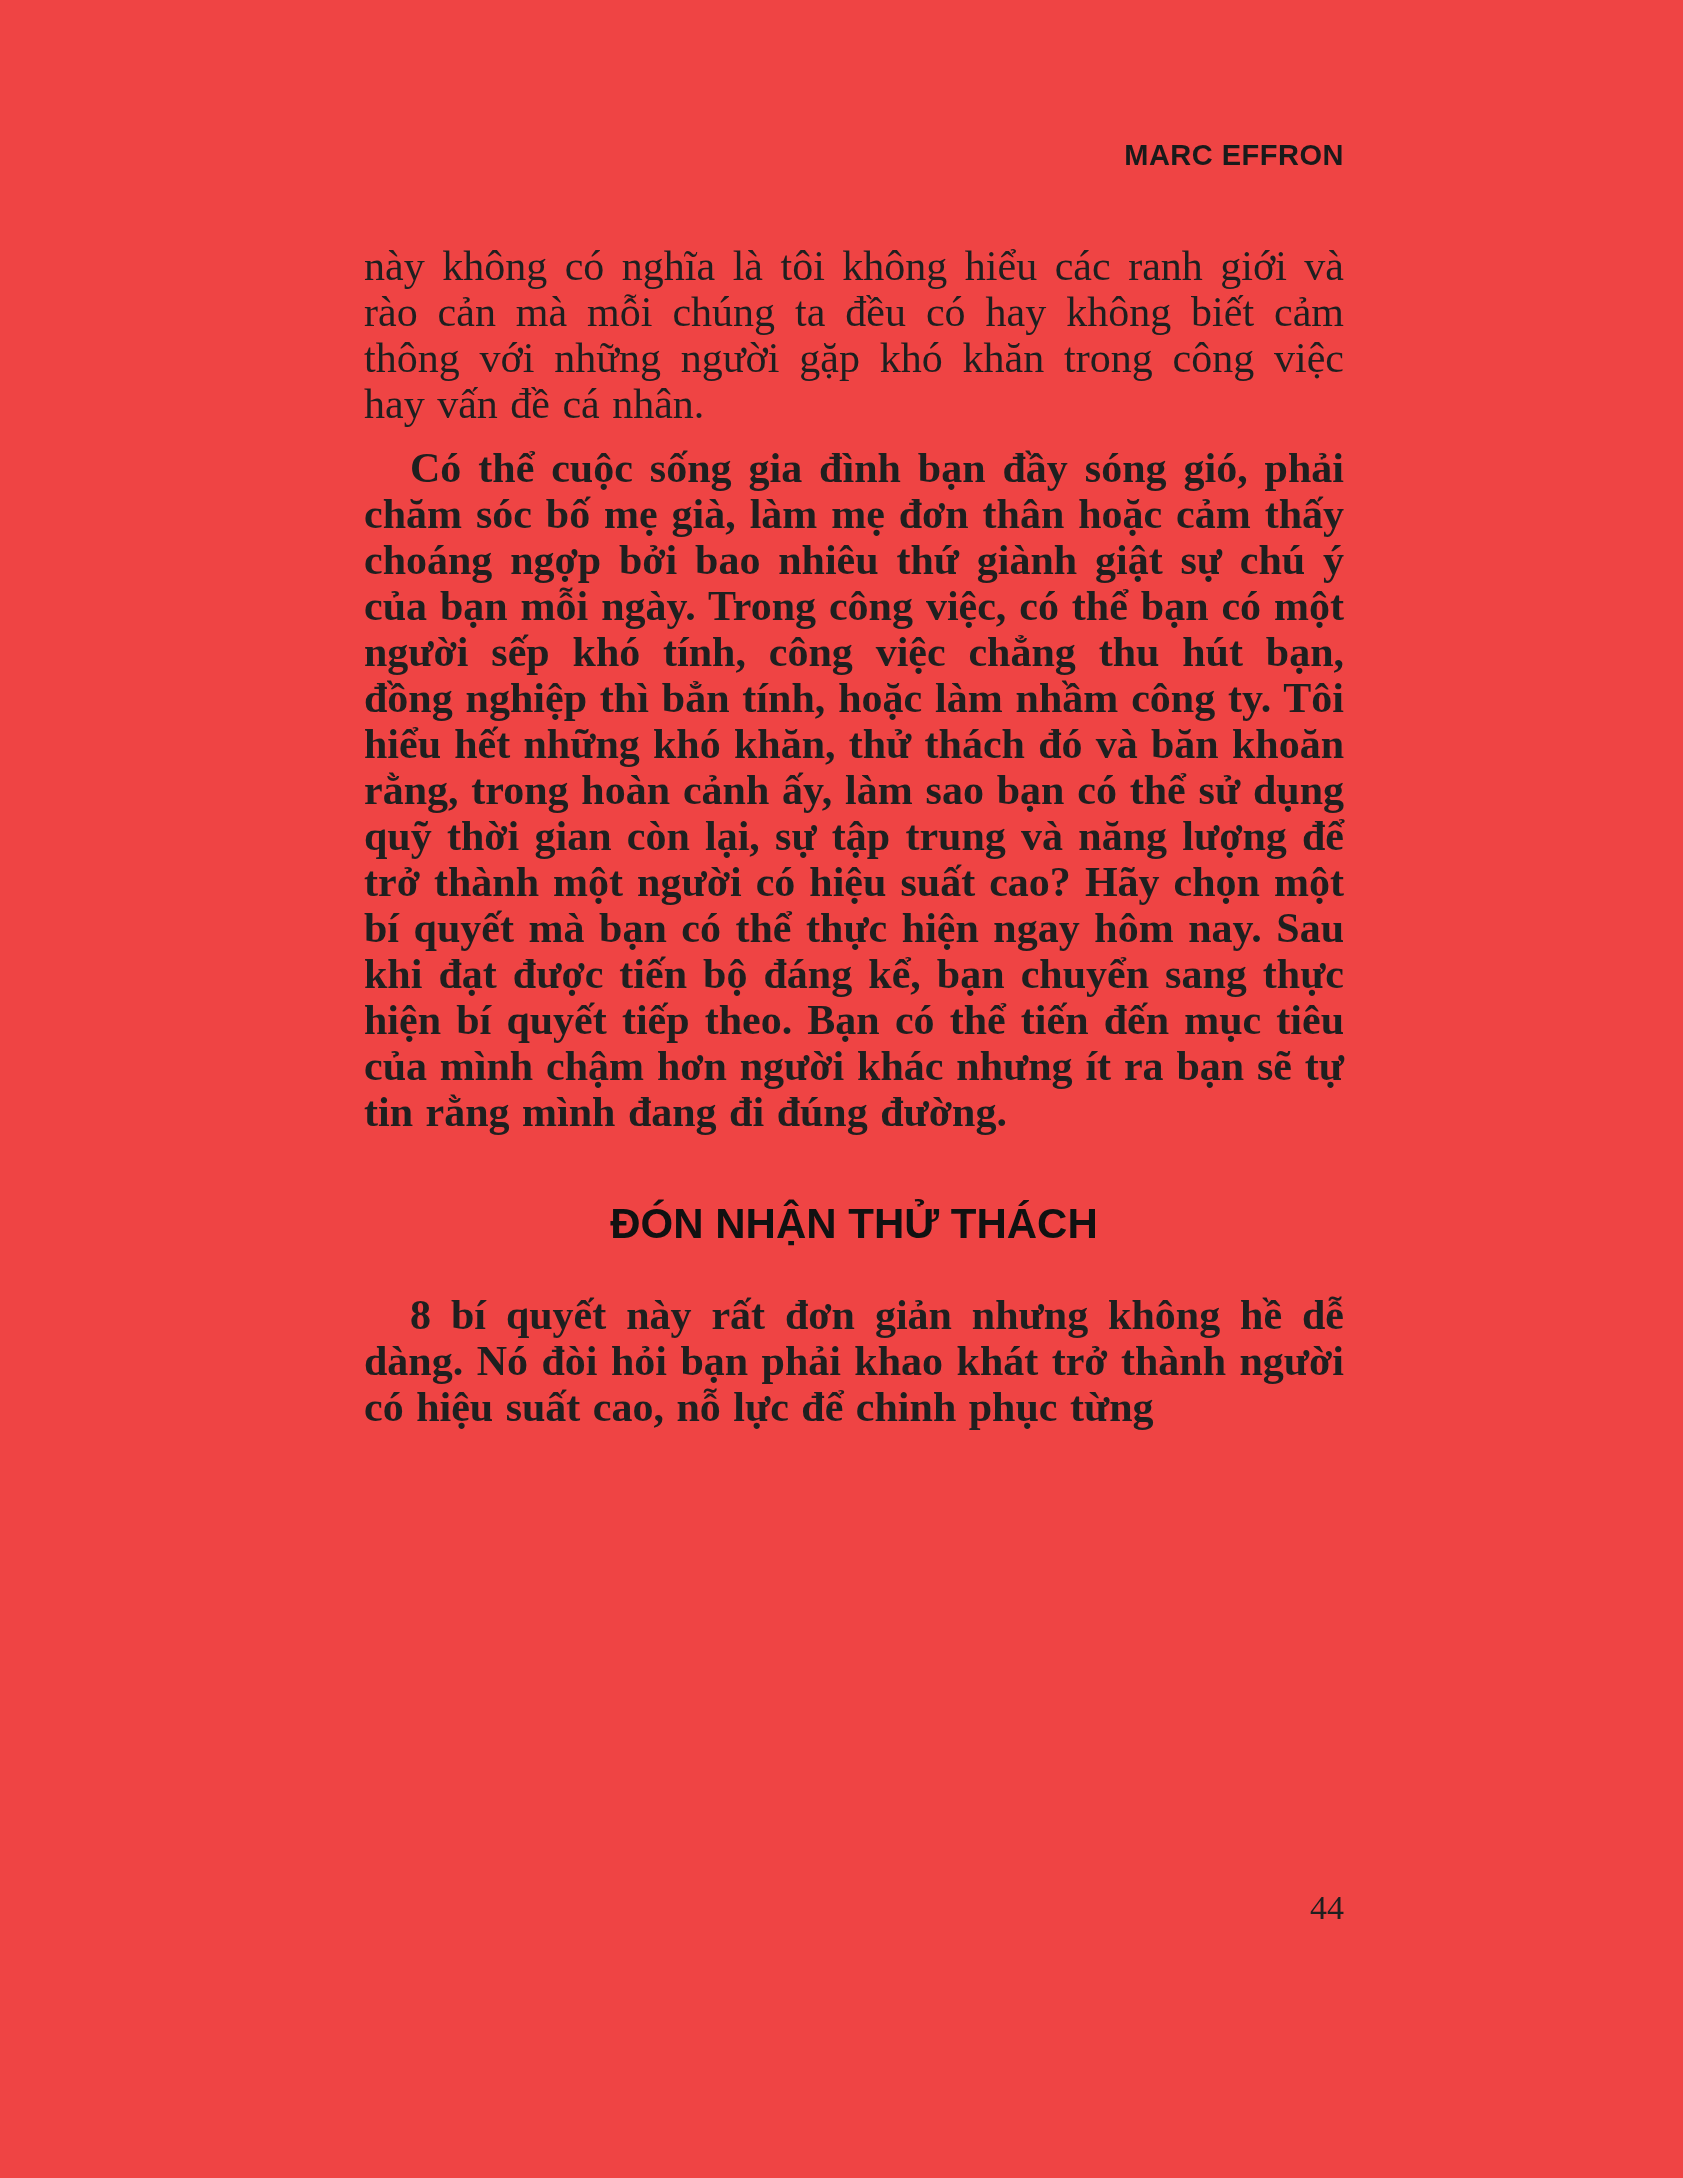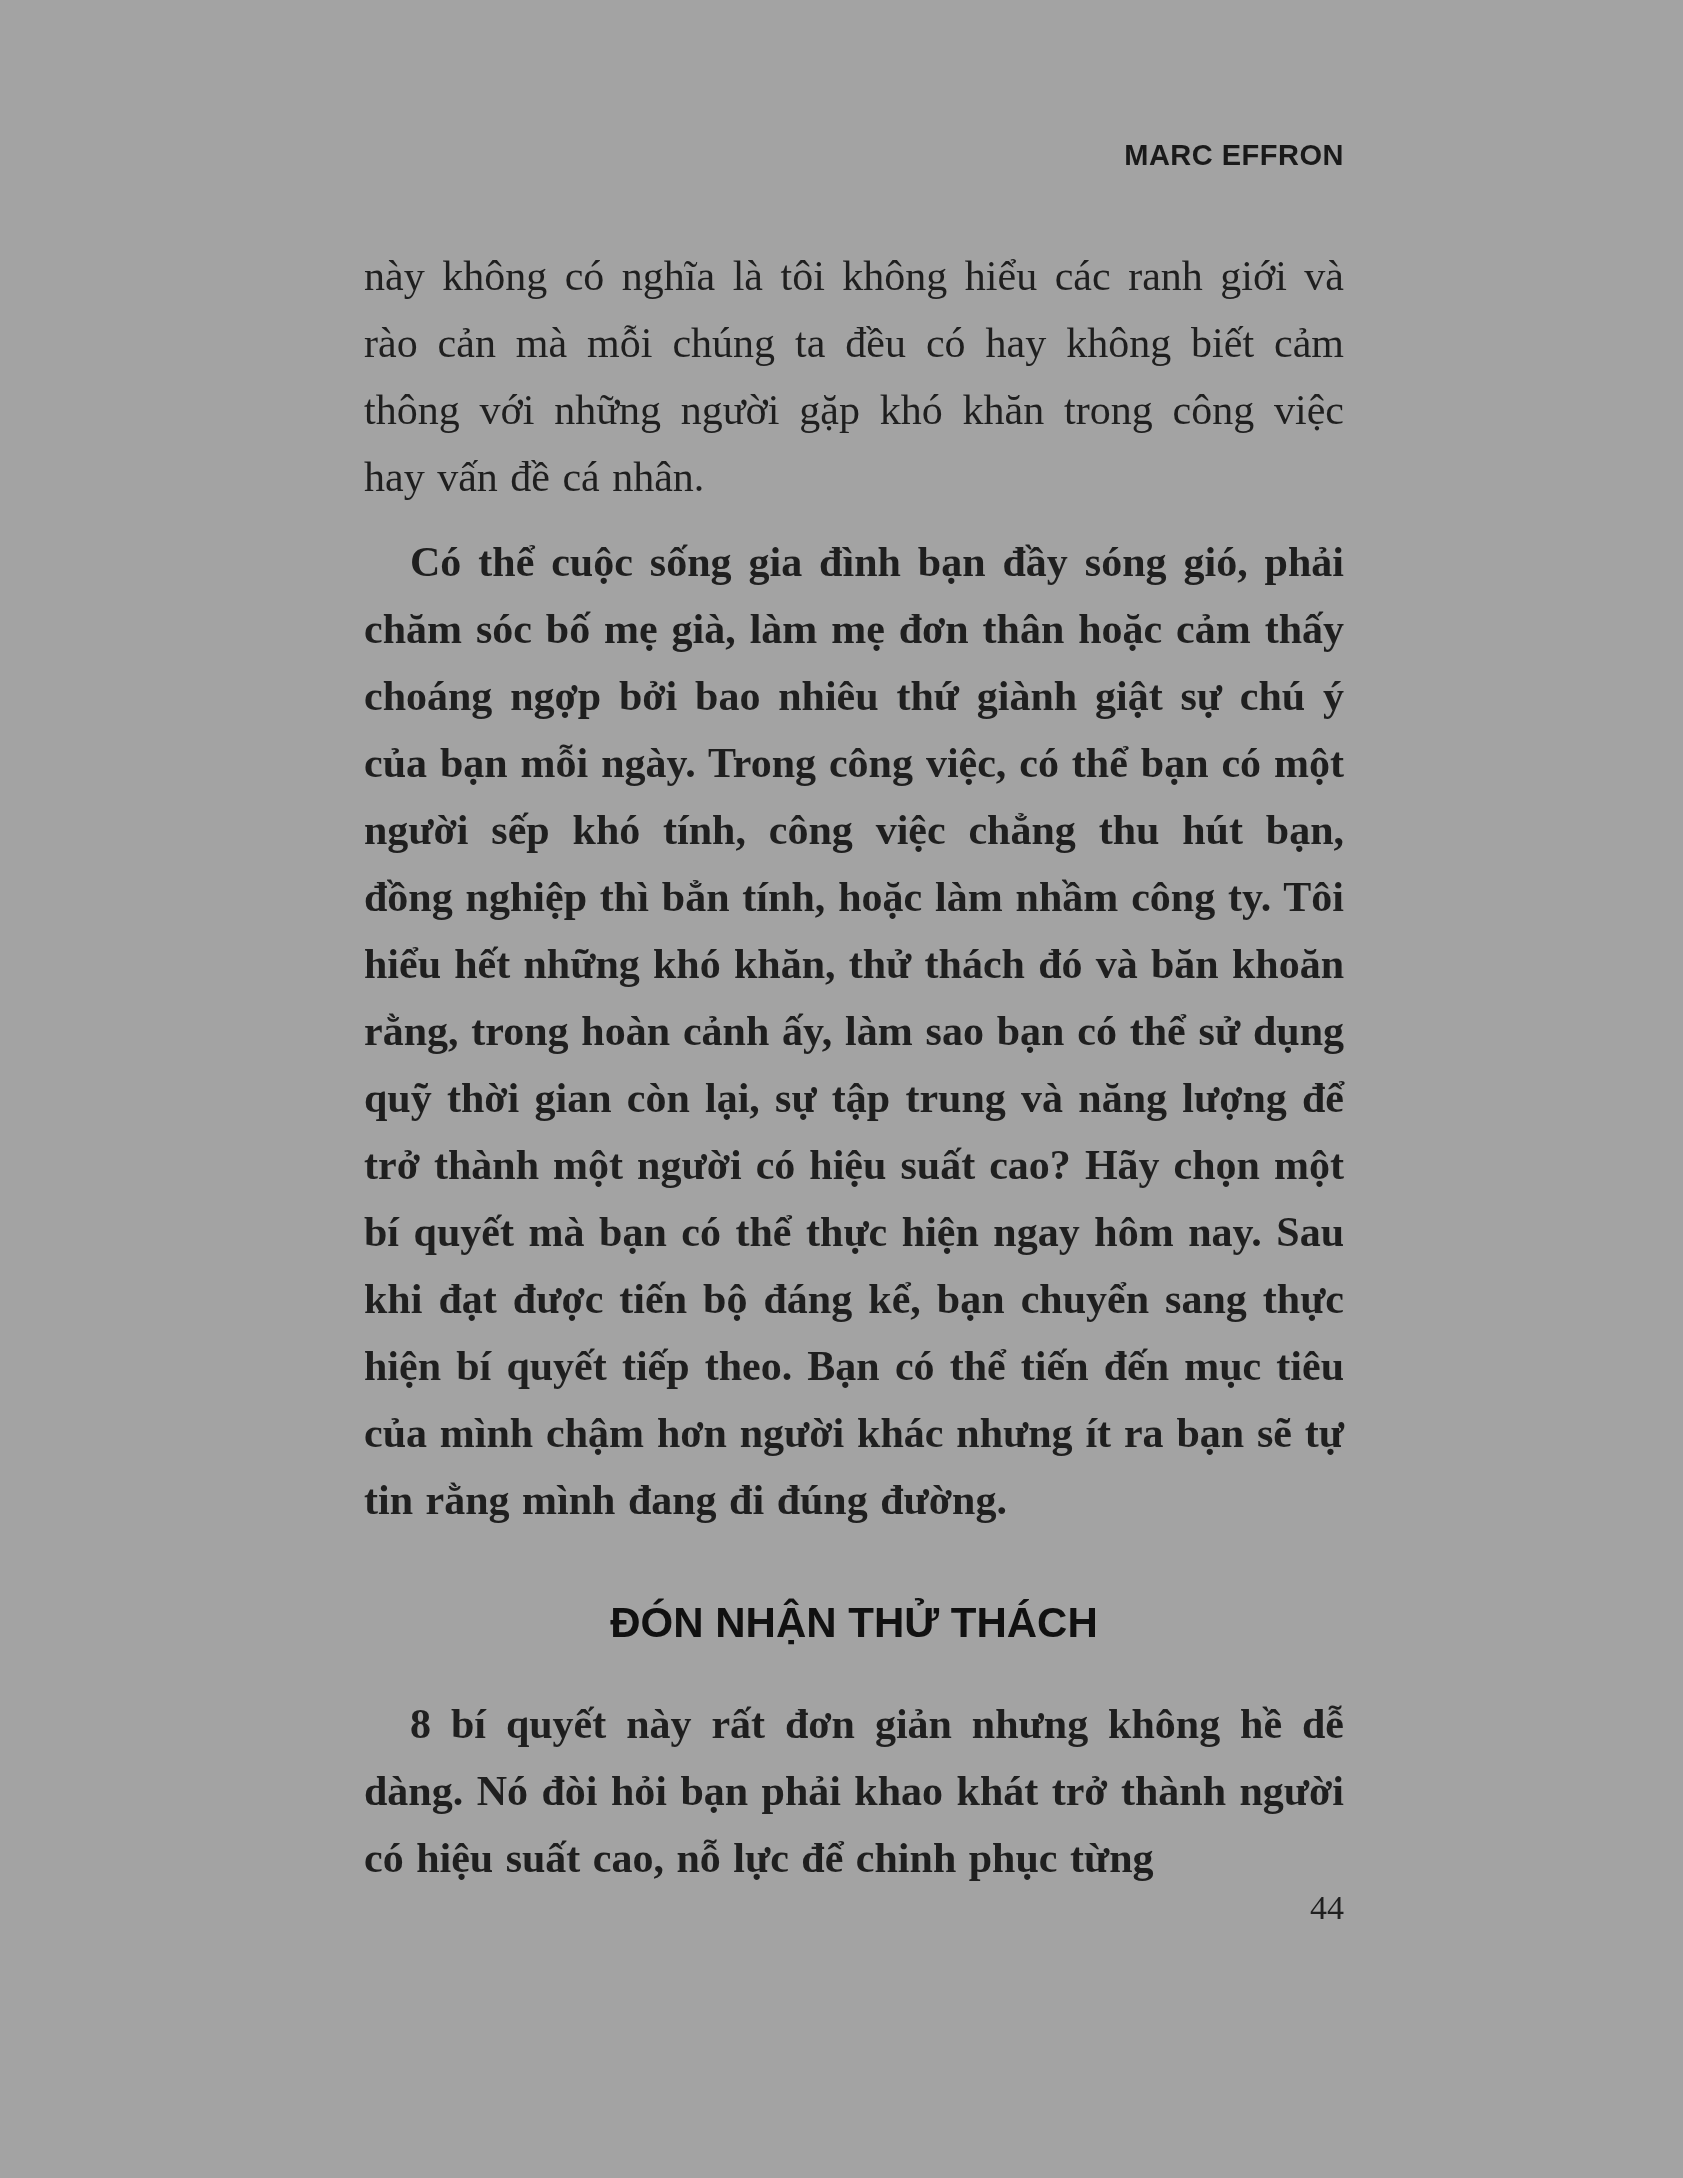--- a/index.html
+++ b/index.html
@@ -4,21 +4,21 @@
   <style>
     html, body {
       margin: 0;
       padding: 0;
       background: #e8e8e8;
     }
     .page {
       position: relative;
       width: 1683px;
       height: 2178px;
-      background: #a3a3a3;
+      background: #ef4444;
       overflow: hidden;
       font-family: "Liberation Serif", serif;
       color: #1c1c1c;
     }
     .content-column {
       position: absolute;
       left: 364px;
       top: 139px;
       width: 980px;
     }
@@ -26,21 +26,21 @@
       font-family: "Liberation Sans", sans-serif;
       font-weight: bold;
       font-size: 29px;
       letter-spacing: 0.5px;
       text-align: right;
       color: #1a1a1a;
       margin: 0 0 71px 0;
     }
     .body-paragraph {
       font-size: 42px;
-      line-height: 67px;
+      line-height: 46px;
       text-align: justify;
       text-justify: inter-word;
       margin: 0 0 18px 0;
       color: #1f1f1f;
       word-spacing: 2px;
     }
     .body-paragraph.indent {
       text-indent: 46px;
       font-weight: bold;
     }

